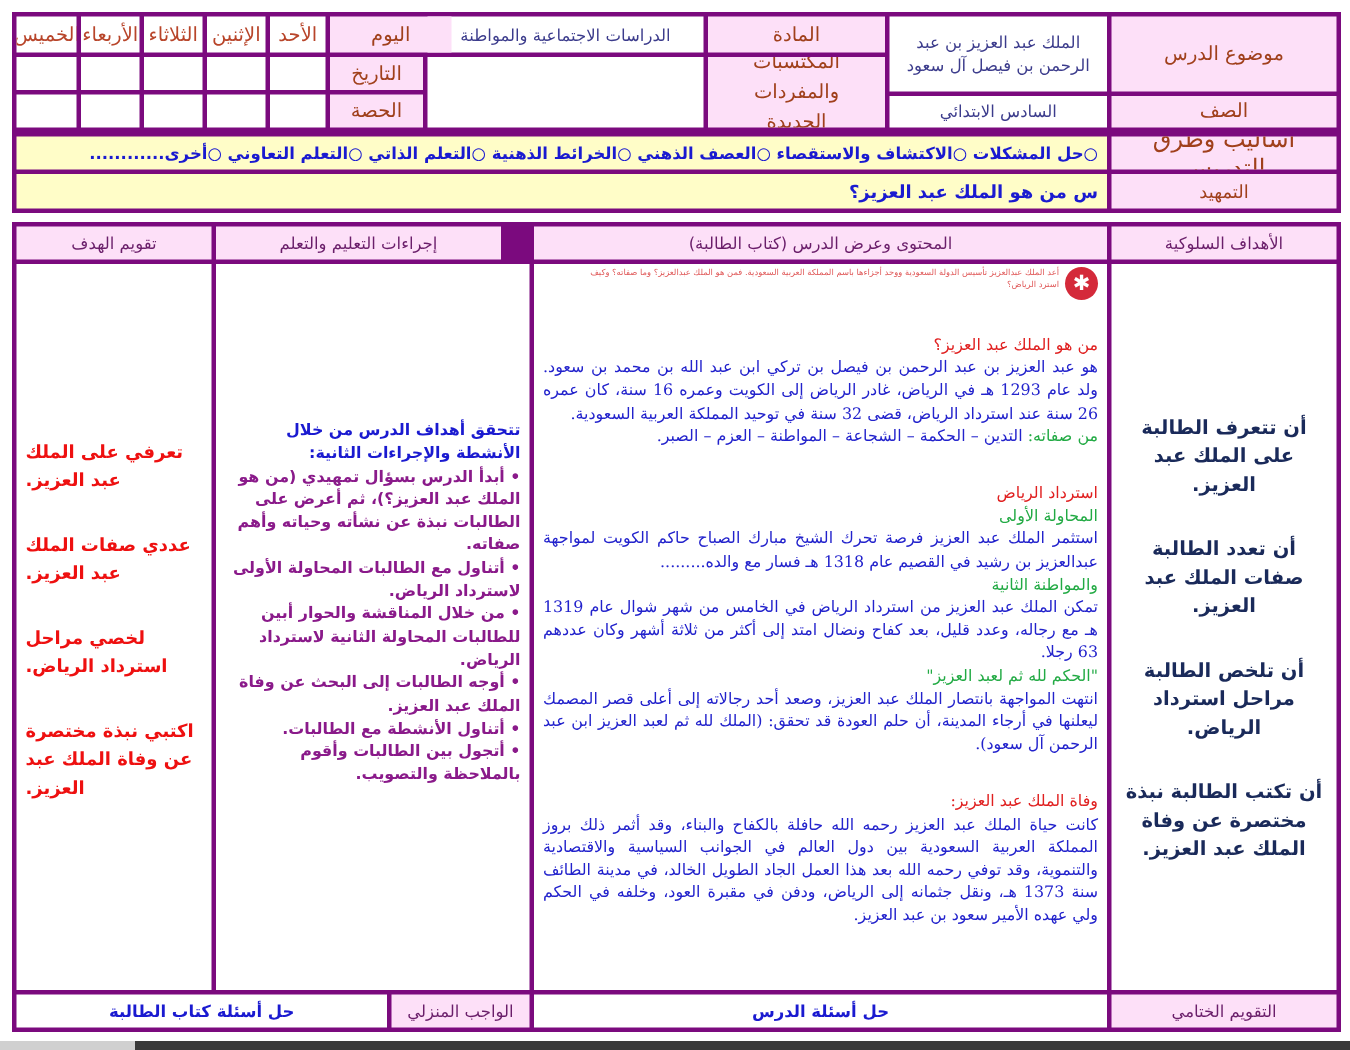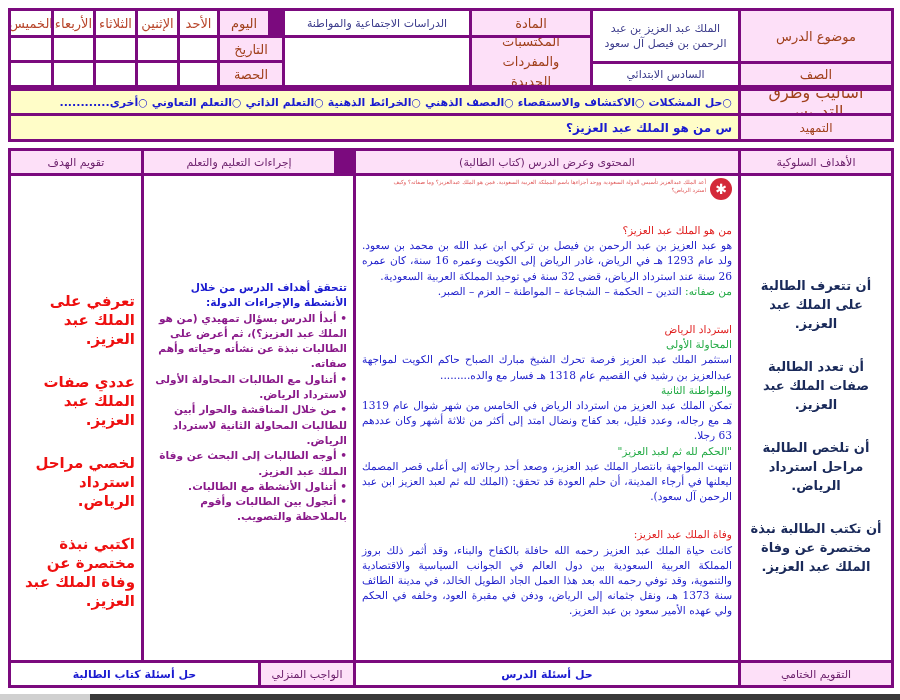--- a/index.html
+++ b/index.html
@@ -13,21 +13,21 @@
   .lbl { color: #a0401c; font-size: 13px; }
   .daylbl { color: #b8452a; font-size: 13px; }
   .navy { color: #3c3c8c; font-size: 11px; }
   .blue-b { color: #1a1ad0; font-weight: bold; font-size: 11px; }
   .hdr { color: #6a1e6a; font-size: 11px; }
   .content { position: absolute; background: #fff; overflow: hidden; }
   .c-text { font-family: "DejaVu Serif", serif; font-size: 10.6px; line-height: 15.2px; color: #2222cc; text-align: justify; }
   .c-red { color: #e02020; margin-top: 23px; }
   .c-green { color: #22aa44; }
   .goal { color: #1a2a5a; font-weight: bold; font-size: 13px; line-height: 19px; text-align: center; margin-bottom: 24px; }
-  .eval { color: #ee1010; font-weight: bold; font-size: 15px; line-height: 19px; text-align: right; margin-bottom: 24px; }
+  .eval { color: #ee1010; font-weight: bold; font-size: 12px; line-height: 19px; text-align: left; margin-bottom: 24px; }
   .proc { color: #8a1a8a; font-weight: bold; font-size: 10.6px; line-height: 15.3px; text-align: right; }
   .proc .title { color: #1a1ad0; }
   .gear { width: 22px; height: 22px; border-radius: 50%; background: #d42a3a; color: #fff; font-size: 14px; display: flex; align-items: center; justify-content: center; }
   .tiny-red { color: #e05a5a; font-size: 5.6px; line-height: 8px; }
   .darkbar { position: absolute; left: 90px; top: 694px; width: 810px; height: 6px; background: #3a3a3a; }
   .greybar { position: absolute; left: 0; top: 694px; width: 90px; height: 6px; background: #d0d0d0; }
 </style>
 </head>
 <body>
 
@@ -38,21 +38,21 @@
 
 <div class="cell pink lbl" style="left:741px; top:64px; width:150px; height:21px;">الصف</div>
 <div class="cell white navy" style="left:593px; top:64px; width:145px; height:21px;">السادس الابتدائي</div>
 
 <div class="cell pink lbl" style="left:472px; top:11px; width:118px; height:24px;">المادة</div>
 <div class="cell white navy" style="left:285px; top:11px; width:184px; height:24px;">الدراسات الاجتماعية والمواطنة</div>
 
 <div class="cell pink lbl" style="left:472px; top:38px; width:118px; height:47px; line-height:20px; padding:0 10px;">المكتسبات والمفردات الجديدة</div>
 <div class="cell white navy" style="left:285px; top:38px; width:184px; height:47px;"></div>
 
-<div class="cell pink lbl" style="left:220px; top:11px; width:48px; height:24px;">اليوم</div>
+<div class="cell pink lbl" style="left:220px; top:11px; width:81px; height:24px;">اليوم</div>
 <div class="cell pink lbl" style="left:220px; top:38px; width:62px; height:22px;">التاريخ</div>
 <div class="cell pink lbl" style="left:220px; top:63px; width:62px; height:22px;">الحصة</div>
 
 <div class="cell white daylbl" style="left:180px; top:11px; width:37px; height:24px;">الأحد</div>
 <div class="cell white daylbl" style="left:138px; top:11px; width:39px; height:24px;">الإثنين</div>
 <div class="cell white daylbl" style="left:96px; top:11px; width:39px; height:24px;">الثلاثاء</div>
 <div class="cell white daylbl" style="left:54px; top:11px; width:39px; height:24px;">الأربعاء</div>
 <div class="cell white daylbl" style="left:11px; top:11px; width:40px; height:24px;">الخميس</div>
 
 <div class="cell white" style="left:180px; top:38px; width:37px; height:22px;"></div>
@@ -106,21 +106,21 @@
     <div>تمكن الملك عبد العزيز من استرداد الرياض في الخامس من شهر شوال عام 1319 هـ مع رجاله، وعدد قليل، بعد كفاح ونضال امتد إلى أكثر من ثلاثة أشهر وكان عددهم 63 رجلا.</div>
     <div class="c-green">"الحكم لله ثم لعبد العزيز"</div>
     <div>انتهت المواجهة بانتصار الملك عبد العزيز، وصعد أحد رجالاته إلى أعلى قصر المصمك ليعلنها في أرجاء المدينة، أن حلم العودة قد تحقق: (الملك لله ثم لعبد العزيز ابن عبد الرحمن آل سعود).</div>
     <div class="c-red">وفاة الملك عبد العزيز:</div>
     <div>كانت حياة الملك عبد العزيز رحمه الله حافلة بالكفاح والبناء، وقد أثمر ذلك بروز المملكة العربية السعودية بين دول العالم في الجوانب السياسية والاقتصادية والتنموية، وقد توفي رحمه الله بعد هذا العمل الجاد الطويل الخالد، في مدينة الطائف سنة 1373 هـ، ونقل جثمانه إلى الرياض، ودفن في مقبرة العود، وخلفه في الحكم ولي عهده الأمير سعود بن عبد العزيز.</div>
   </div>
 </div>
 
 <div class="content" style="left:144px; top:176px; width:209px; height:484px; padding:104px 6px 0 6px;">
   <div class="proc">
-    <div class="title">تتحقق أهداف الدرس من خلال الأنشطة والإجراءات الدولة:</div>
+    <div class="title">تتحقق أهداف الدرس من خلال الأنشطة والإجراءات الثانية:</div>
     <div>• أبدأ الدرس بسؤال تمهيدي (من هو الملك عبد العزيز؟)، ثم أعرض على الطالبات نبذة عن نشأته وحياته وأهم صفاته.</div>
     <div>• أتناول مع الطالبات المحاولة الأولى لاسترداد الرياض.</div>
     <div>• من خلال المناقشة والحوار أبين للطالبات المحاولة الثانية لاسترداد الرياض.</div>
     <div>• أوجه الطالبات إلى البحث عن وفاة الملك عبد العزيز.</div>
     <div>• أتناول الأنشطة مع الطالبات.</div>
     <div>• أتجول بين الطالبات وأقوم بالملاحظة والتصويب.</div>
   </div>
 </div>
 
 <div class="content" style="left:11px; top:176px; width:130px; height:484px; padding:116px 6px 0 6px;">

